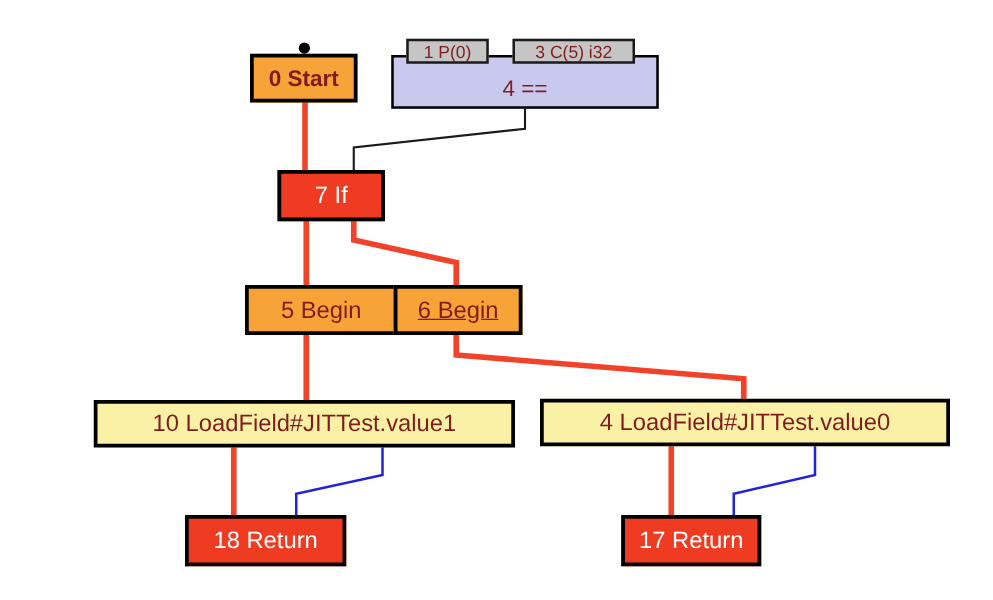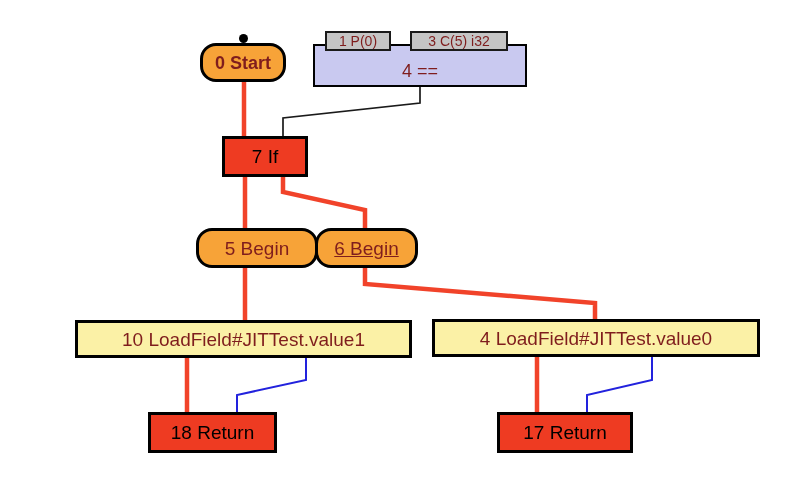--- a/index.html
+++ b/index.html
@@ -23,22 +23,22 @@
     display: flex;
     align-items: center;
     justify-content: center;
     border: 3px solid #000;
     color: #7f1d1d;
     font-size: 19px;
     line-height: 1;
     white-space: nowrap;
     cursor: default;
   }
-  .orange   { background: var(--node-orange, #f7a338); border-radius: 16px; }
-  .redbox   { background: var(--node-red, #ee3b22); color: #000000; }
+  .orange   { background: var(--node-orange, #f7a338); }
+  .redbox   { background: var(--node-red, #ee3b22); color: #ffffff; }
   .yellow   { background: var(--node-yellow, #fbf1a6); }
   .lavender { background: var(--node-lavender, #c9c9f0); border-width: 2px; font-size: 18px; }
   .mini {
     background: var(--node-gray, #c5c5c5);
     border: 2px solid #1a1a1a;
     font-size: 14px;
     z-index: 3;
     padding: 0 2px;
   }
 
@@ -47,21 +47,21 @@
              background: #000; border-radius: 50%; z-index: 3; }
   #n-eq    { left: 313px; top: 44px;  width: 214px; height: 43px; padding-top: 10px; }
   #n-p1    { left: 325px; top: 31px;  width: 66px;  height: 20px; }
   #n-c3    { left: 410px; top: 31px;  width: 98px;  height: 20px; }
   #n-if    { left: 222px; top: 136px; width: 86px;  height: 41px; }
   #n-b5    { left: 196px; top: 228px; width: 122px; height: 40px; }
   #n-b6    { left: 315px; top: 228px; width: 103px; height: 40px; text-decoration: underline; }
   #n-l10   { left: 75px;  top: 320px; width: 337px; height: 38px; }
   #n-l8    { left: 432px; top: 319px; width: 328px; height: 38px; }
   #n-r18   { left: 148px; top: 412px; width: 129px; height: 41px; }
-  #n-r17   { left: 497px; top: 412px; width: 136px; height: 41px; }
+  #n-r17   { left: 497px; top: 412px; width: 112px; height: 41px; }
 </style>
 </head>
 <body>
 
 <div class="canvas">
 
   <svg class="edge-layer" width="794" height="480" viewBox="0 0 794 480">
 
     <polyline class="edge-control" points="244,81 244,138"></polyline>
     <polyline class="edge-control" points="245,175 245,230"></polyline>

